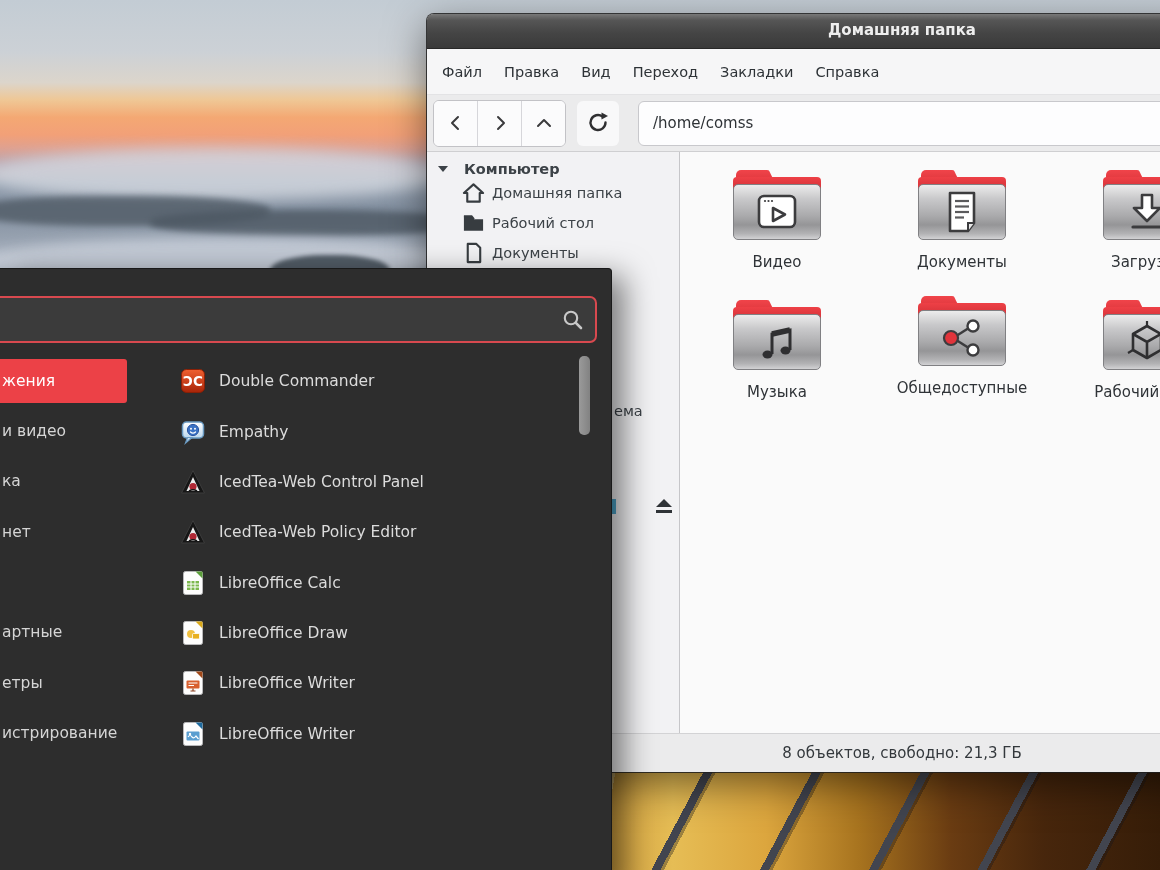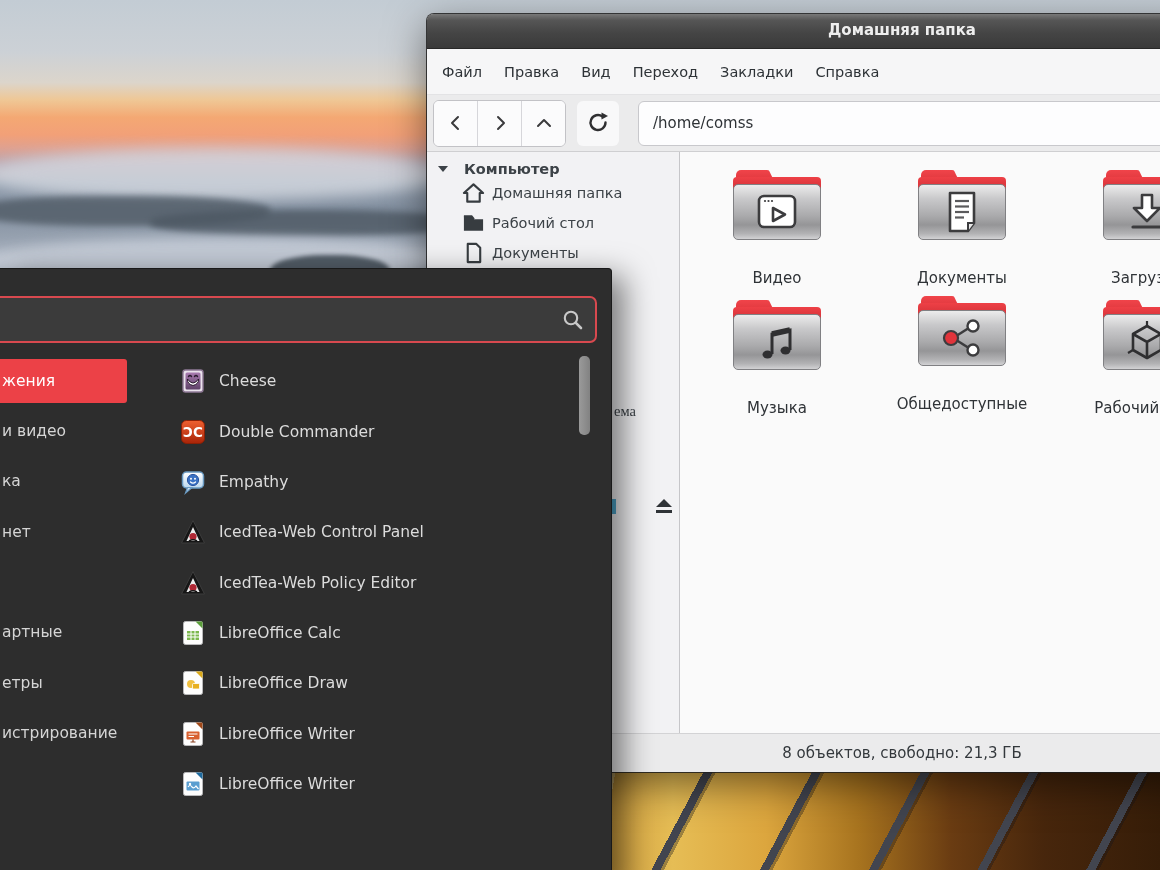--- a/index.html
+++ b/index.html
@@ -44,26 +44,26 @@
   .flatbtn{width:42px;height:45px;margin-left:11px;border-radius:6px;background:#f8f8f9;
     display:flex;align-items:center;justify-content:center;}
   .pathbar{flex:1;height:43px;margin-left:19px;background:#fdfdfe;border:1px solid #c8c8cc;
     border-radius:6px;display:flex;align-items:center;padding-left:14px;
     font-size:15px;color:#2e3236;position:relative;}
   .fm-body{display:flex;height:581px;}
   .fm-side{width:252px;background:#f2f2f4;border-right:1px solid #c6c6c9;position:relative;
     color:#3c4247;font-size:14.5px;}
   .side-root{display:flex;align-items:center;gap:15px;padding:10px 0 2px 10px;font-weight:bold;font-size:14.5px;height:26px;box-sizing:border-box;}
   .side-item{display:flex;align-items:center;gap:7px;height:30px;padding-left:35px;}
-  .side-frag{position:absolute;left:187px;top:251px;font-size:14.5px;color:#3c4247;font-family:Liberation Serif, serif;}
+  .side-frag{position:absolute;left:187px;top:251px;font-size:14.5px;color:#3c4247;}
   .side-blue{position:absolute;left:185px;top:347px;width:4px;height:15px;background:#4fa8cd;}
   .side-eject{position:absolute;left:227px;top:345px;}
   .fm-view{flex:1;background:#fafafa;position:relative;}
   .fcell{position:absolute;width:176px;text-align:center;}
-  .fcell .flabel{margin-top:29px;font-size:15px;color:#2f3337;white-space:nowrap;}
+  .fcell .flabel{margin-top:13px;font-size:15px;color:#2f3337;white-space:nowrap;}
   .folder{position:relative;width:88px;height:70px;margin:0 auto;}
   .ftab{position:absolute;left:3px;top:0;width:40px;height:15px;background:linear-gradient(180deg,#f0444a,#d93238);
     border-radius:5px 9px 0 0;clip-path:polygon(0 0,82% 0,100% 100%,0 100%);}
   .fback{position:absolute;left:0;top:7px;right:0;height:14px;background:linear-gradient(180deg,#ee4046,#cf3036);border-radius:4px 4px 0 0;}
   .ffront{position:absolute;left:0;top:14px;right:0;bottom:0;border-radius:5px;
     border:1px solid #808083;
     background:linear-gradient(180deg,#ececec 0%,#c9c9cb 25%,#a9a9ab 58%,#959597 74%,#b2b2b4 90%,#d2d2d4 100%);
     display:flex;align-items:center;justify-content:center;}
   .fm-status{height:38px;border-top:1px solid #d3d3d5;background:#ebebec;
     display:flex;align-items:center;justify-content:center;
@@ -333,38 +333,20 @@
       <div class="cat">артные</div>
       <div class="cat">етры</div>
       <div class="cat">истрирование</div>
     </div>
 
     <div class="apps">
       <div class="app">
         <span class="appicon">
           <svg width="26" height="26" viewBox="0 0 26 26">
               <defs>
-                <linearGradient id="ch" x1="0" y1="0" x2="0" y2="1">
-                  <stop offset="0%" stop-color="#a87ab0"></stop>
-                  <stop offset="100%" stop-color="#5f4168"></stop>
-                </linearGradient>
-              </defs>
-              <rect x="3" y="2" width="20" height="22" rx="2.5" fill="#eae2ec" stroke="#8f7a96" stroke-width="1.4"></rect>
-              <rect x="5.5" y="4.5" width="15" height="17" rx="1.5" fill="url(#ch)"></rect>
-              <path d="M8.5 8.5 q1.5 -2 3 0" fill="none" stroke="#2a1a2e" stroke-width="1.4" stroke-linecap="round"></path>
-              <path d="M14.5 8.5 q1.5 -2 3 0" fill="none" stroke="#2a1a2e" stroke-width="1.4" stroke-linecap="round"></path>
-              <path d="M7.5 11 q5.5 8 11 0 q0.5 5 -5.5 6.5 q-6 -1.5 -5.5 -6.5 Z" fill="#ffffff" stroke="#2a1a2e" stroke-width="1"></path>
-            </svg>
-        </span>
-        <span>Cheese</span>
-      </div>
-      <div class="app">
-        <span class="appicon">
-          <svg width="26" height="26" viewBox="0 0 26 26">
-              <defs>
                 <linearGradient id="dc" x1="0" y1="0" x2="0" y2="1">
                   <stop offset="0%" stop-color="#ef6030"></stop>
                   <stop offset="100%" stop-color="#a82408"></stop>
                 </linearGradient>
               </defs>
               <rect x="1.5" y="1.5" width="23" height="23" rx="5" fill="url(#dc)" stroke="#8a2006" stroke-width="1"></rect>
               <text x="13" y="18" text-anchor="middle" font-family="DejaVu Sans" font-size="13.5" font-weight="bold" fill="#ffffff">ƆC</text>
             </svg>
         </span>
         <span>Double Commander</span>

